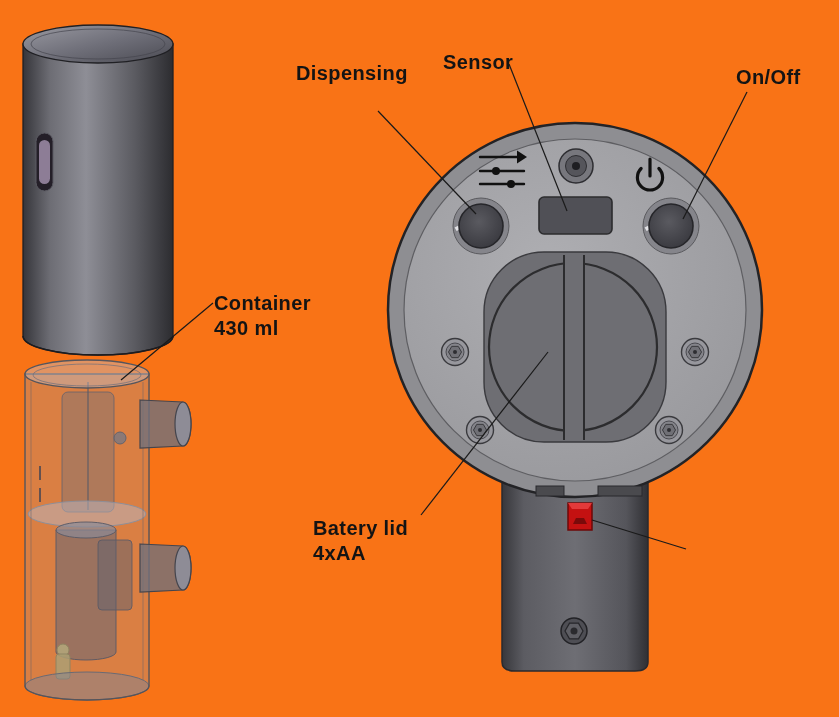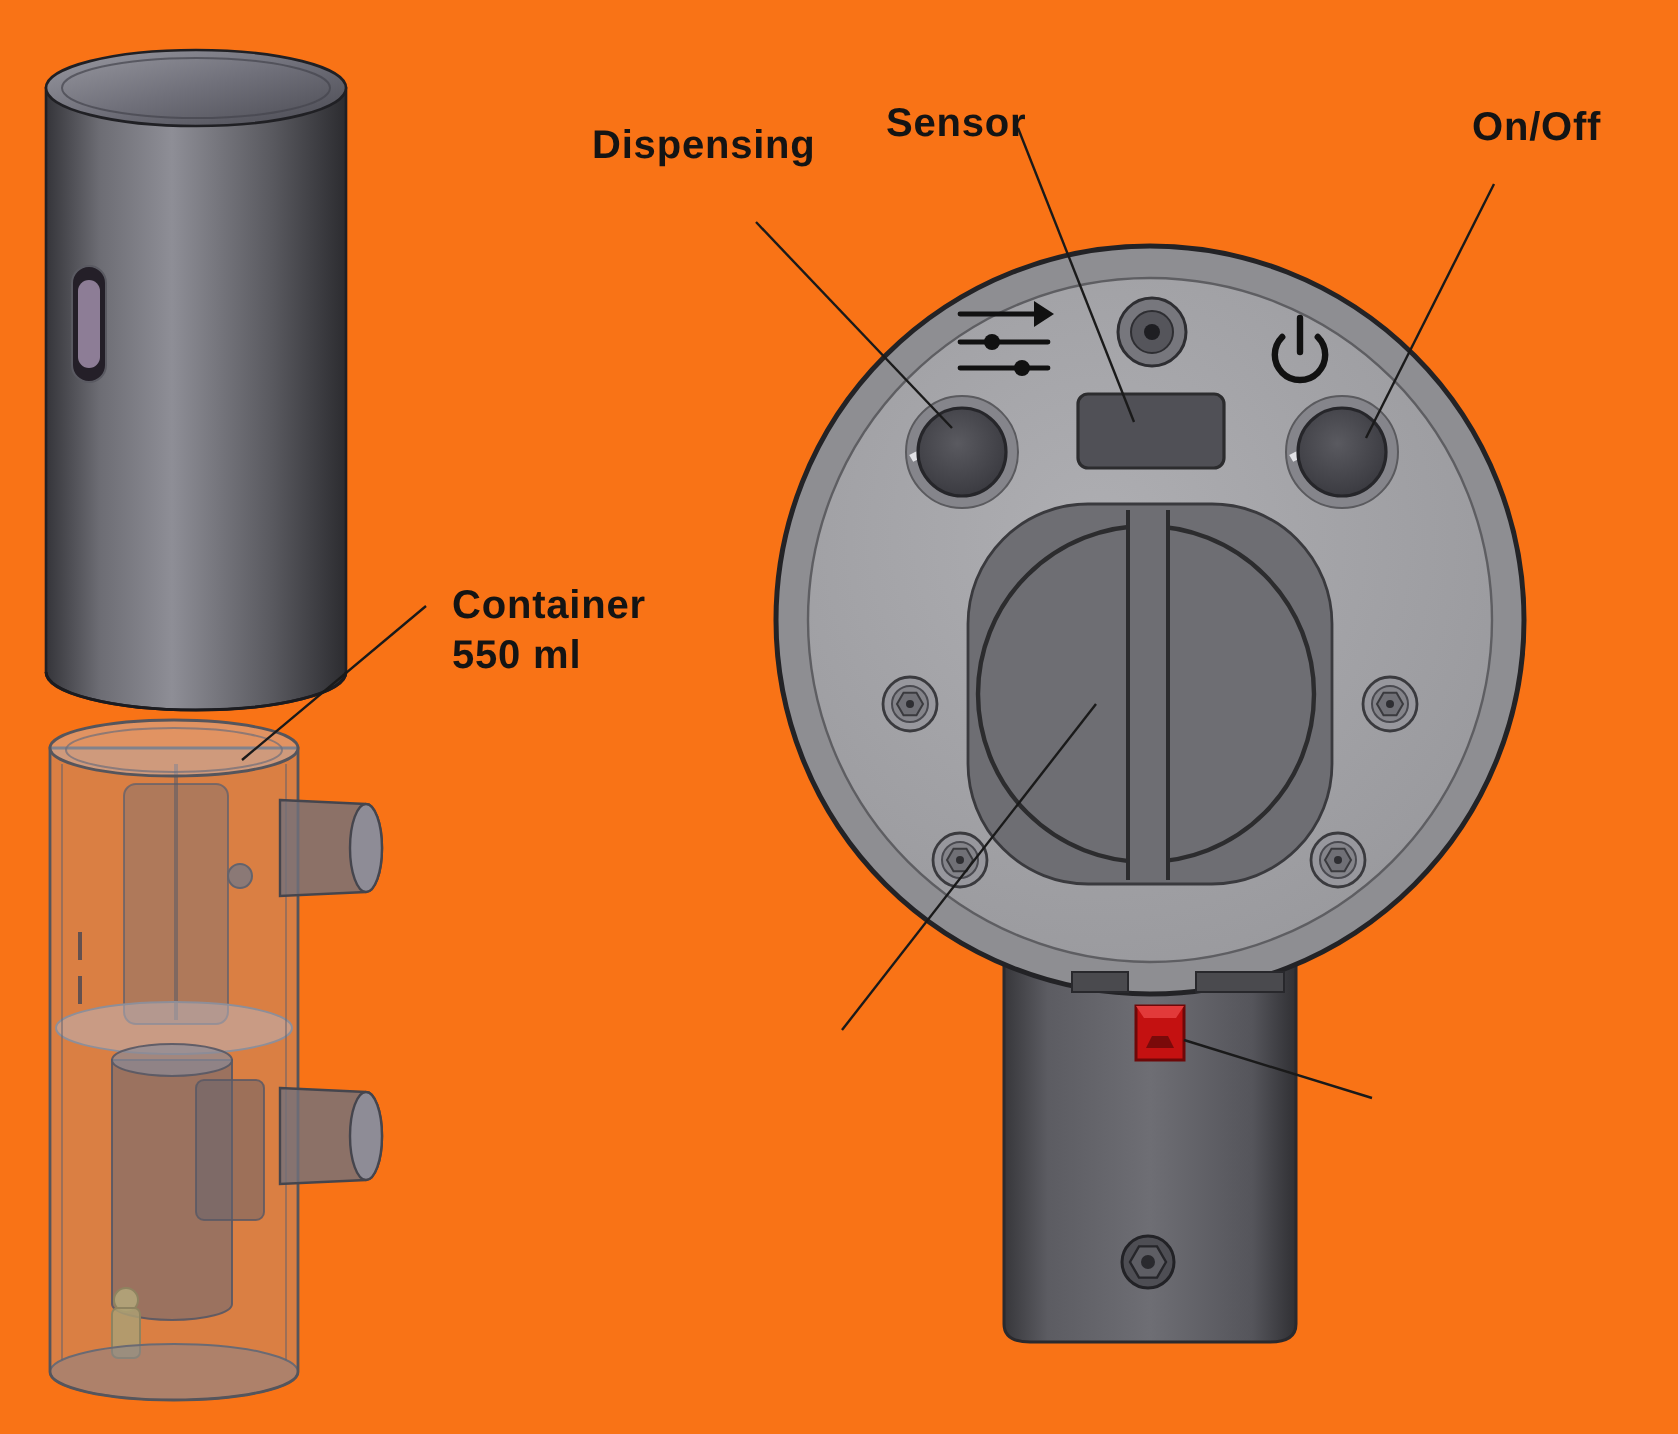--- a/index.html
+++ b/index.html
@@ -200,24 +200,28 @@
   </svg>
 
   <div class="label" style="left:296px; top:61px;">
     <span>Dispensing</span>
   </div>
 
   <div class="label" style="left:443px; top:50px;">
     <span>Sensor</span>
   </div>
 
-  <div class="label" style="left:736px; top:52px;">
+  <div class="label" style="left:736px; top:65px;">
     <span>On/Off</span>
   </div>
 
-  <div class="label" style="left:226px; top:291px;">
+  <div class="label" style="left:214px; top:291px;">
     <span>Container</span>
-    <span>550 ml</span>
-  </div>
-
+    <span>430 ml</span>
+  </div>
+
+  <div class="label" style="left:313px; top:516px;">
+    <span>Batery lid</span>
+    <span>4xAA</span>
+  </div>
 
 
 </div>
 
 </body></html>

